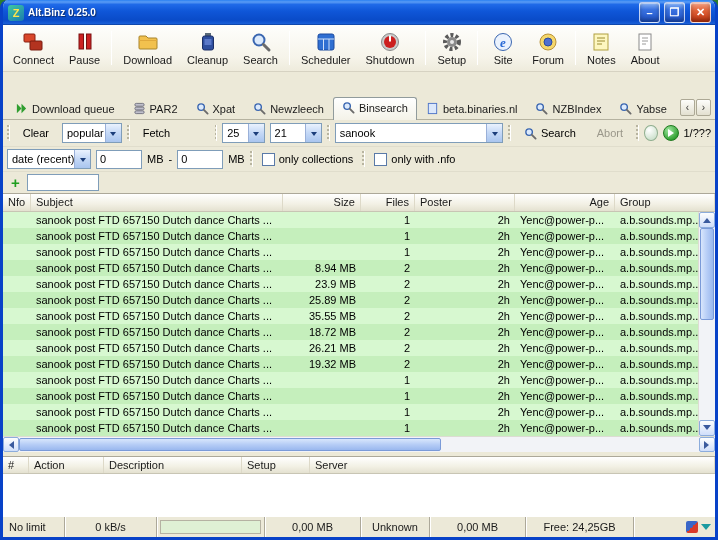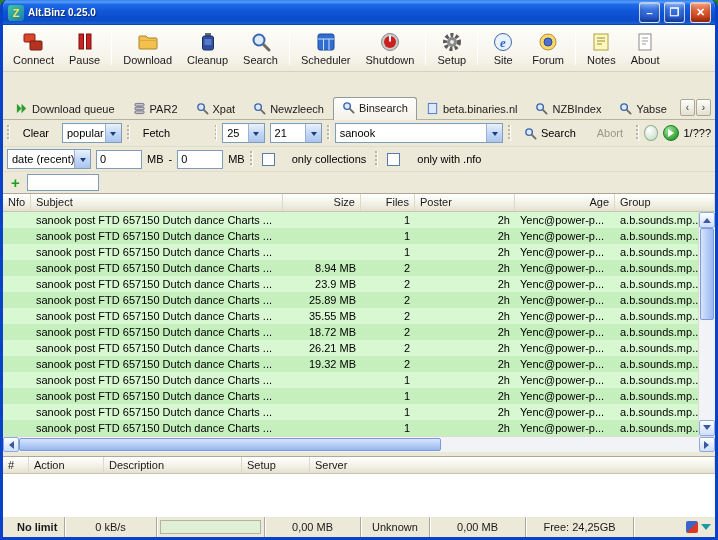--- a/index.html
+++ b/index.html
@@ -57,21 +57,21 @@
   .combo { display:flex; align-items:center; height:20px; background:#fff; border:1px solid #7f9db9; }
   .combo .val { flex:1; padding:0 4px; white-space:nowrap; overflow:hidden; }
   .combo .arrow { width:16px; height:100%; border-left:1px solid #9ab0d8; display:flex; align-items:center;
     justify-content:center; background:linear-gradient(180deg,#eaf2fe 0%,#c4d8f6 50%,#a9c5ef 100%); }
   .combo .arrow::after { content:""; border:3px solid transparent; border-top:4px solid #1b3d7a; margin-top:4px; }
   .tinput { height:19px; border:1px solid #7f9db9; background:#fff; padding:0 3px; font:11px "Liberation Sans",sans-serif; }
   .circlebtn { width:16px; height:16px; border-radius:50%; display:flex; align-items:center; justify-content:center; }
   .circlebtn.idle { background:radial-gradient(circle at 35% 30%,#ffffff,#d2e4d2 70%); border:1px solid #8fae8f; }
   .circlebtn.go { background:radial-gradient(circle at 35% 30%,#9fe89f,#2f9e2f 75%); border:1px solid #1f7a1f; }
   .circlebtn.go::after { content:""; border:4px solid transparent; border-left:6px solid #fff; margin-left:4px; }
-  .checkrow { display:flex; align-items:center; gap:17px; padding:0 4px;justify-content:center; }
+  .checkrow { display:flex; align-items:center; gap:4px; padding:0 4px;justify-content:center; }
   .cb { width:13px; height:13px; background:#fff; border:1px solid #5a7aa8; }
   .plusbtn { width:17px; height:17px; display:flex; align-items:center; justify-content:center;
     color:#1f9e1f; font-size:15px; font-weight:bold; }
 
   
   .results { flex:0 0 252px; display:flex; flex-direction:column; background:#fff; border-top:1px solid #aca899; }
   .rgrid { display:grid; grid-template-columns:28px 252px 78px 54px 100px 100px 1fr; }
   .thead { flex:0 0 18px; background:linear-gradient(180deg,#ffffff 0%,#f2f0e4 60%,#e4e1d0 100%);
     border-bottom:1px solid #c8c5b4; }
   .thead .hc { padding:2px 5px; border-right:1px solid #ddd9c8; white-space:nowrap; overflow:hidden; color:#1a1a1a; }
@@ -105,21 +105,21 @@
   .qgrid { display:grid; grid-template-columns:26px 75px 138px 68px 1fr; }
   .queue-body { flex:1; background:#fff; border-top:none; }
   .queue-head { flex:0 0 18px; background:linear-gradient(180deg,#ffffff 0%,#f2f0e4 60%,#e4e1d0 100%);
     border-top:1px solid #aca899; border-bottom:1px solid #c8c5b4; }
   .queue-head .hc { padding:2px 5px; border-right:1px solid #ddd9c8; color:#1a1a1a; }
 
   
   .statusbar { flex:0 0 21px; display:flex; align-items:stretch; background:#ece9d8; border-top:1px solid #fff; font-size:11px; }
   .seg { display:flex; align-items:center; justify-content:center; border-right:1px solid #aca899;
     box-shadow:1px 0 0 #fff; color:#1a1a1a; white-space:nowrap; }
-  .seg.left { justify-content:flex-start; padding-left:14px;font-weight:bold; }
+  .seg.left { justify-content:flex-start; padding-left:6px; }
   .seg.progress { padding:3px; }
   .seg.progress .pfill { width:100%; height:100%; background:#dff0d4; border:1px solid #b5b2a2; }
   .seg.icons { flex:1; border-right:none; box-shadow:none; justify-content:flex-end; gap:3px; padding-right:4px; }
   .tray-glyph { width:12px; height:12px; border-radius:2px; background:linear-gradient(135deg,#3a66c8 50%,#d83a2a 50%); }
   .collapse-glyph { border:5px solid transparent; border-top:6px solid #1a9aa0; margin-top:5px; }
 
   svg { display:block; }
 </style>
 </head>
 <body>

